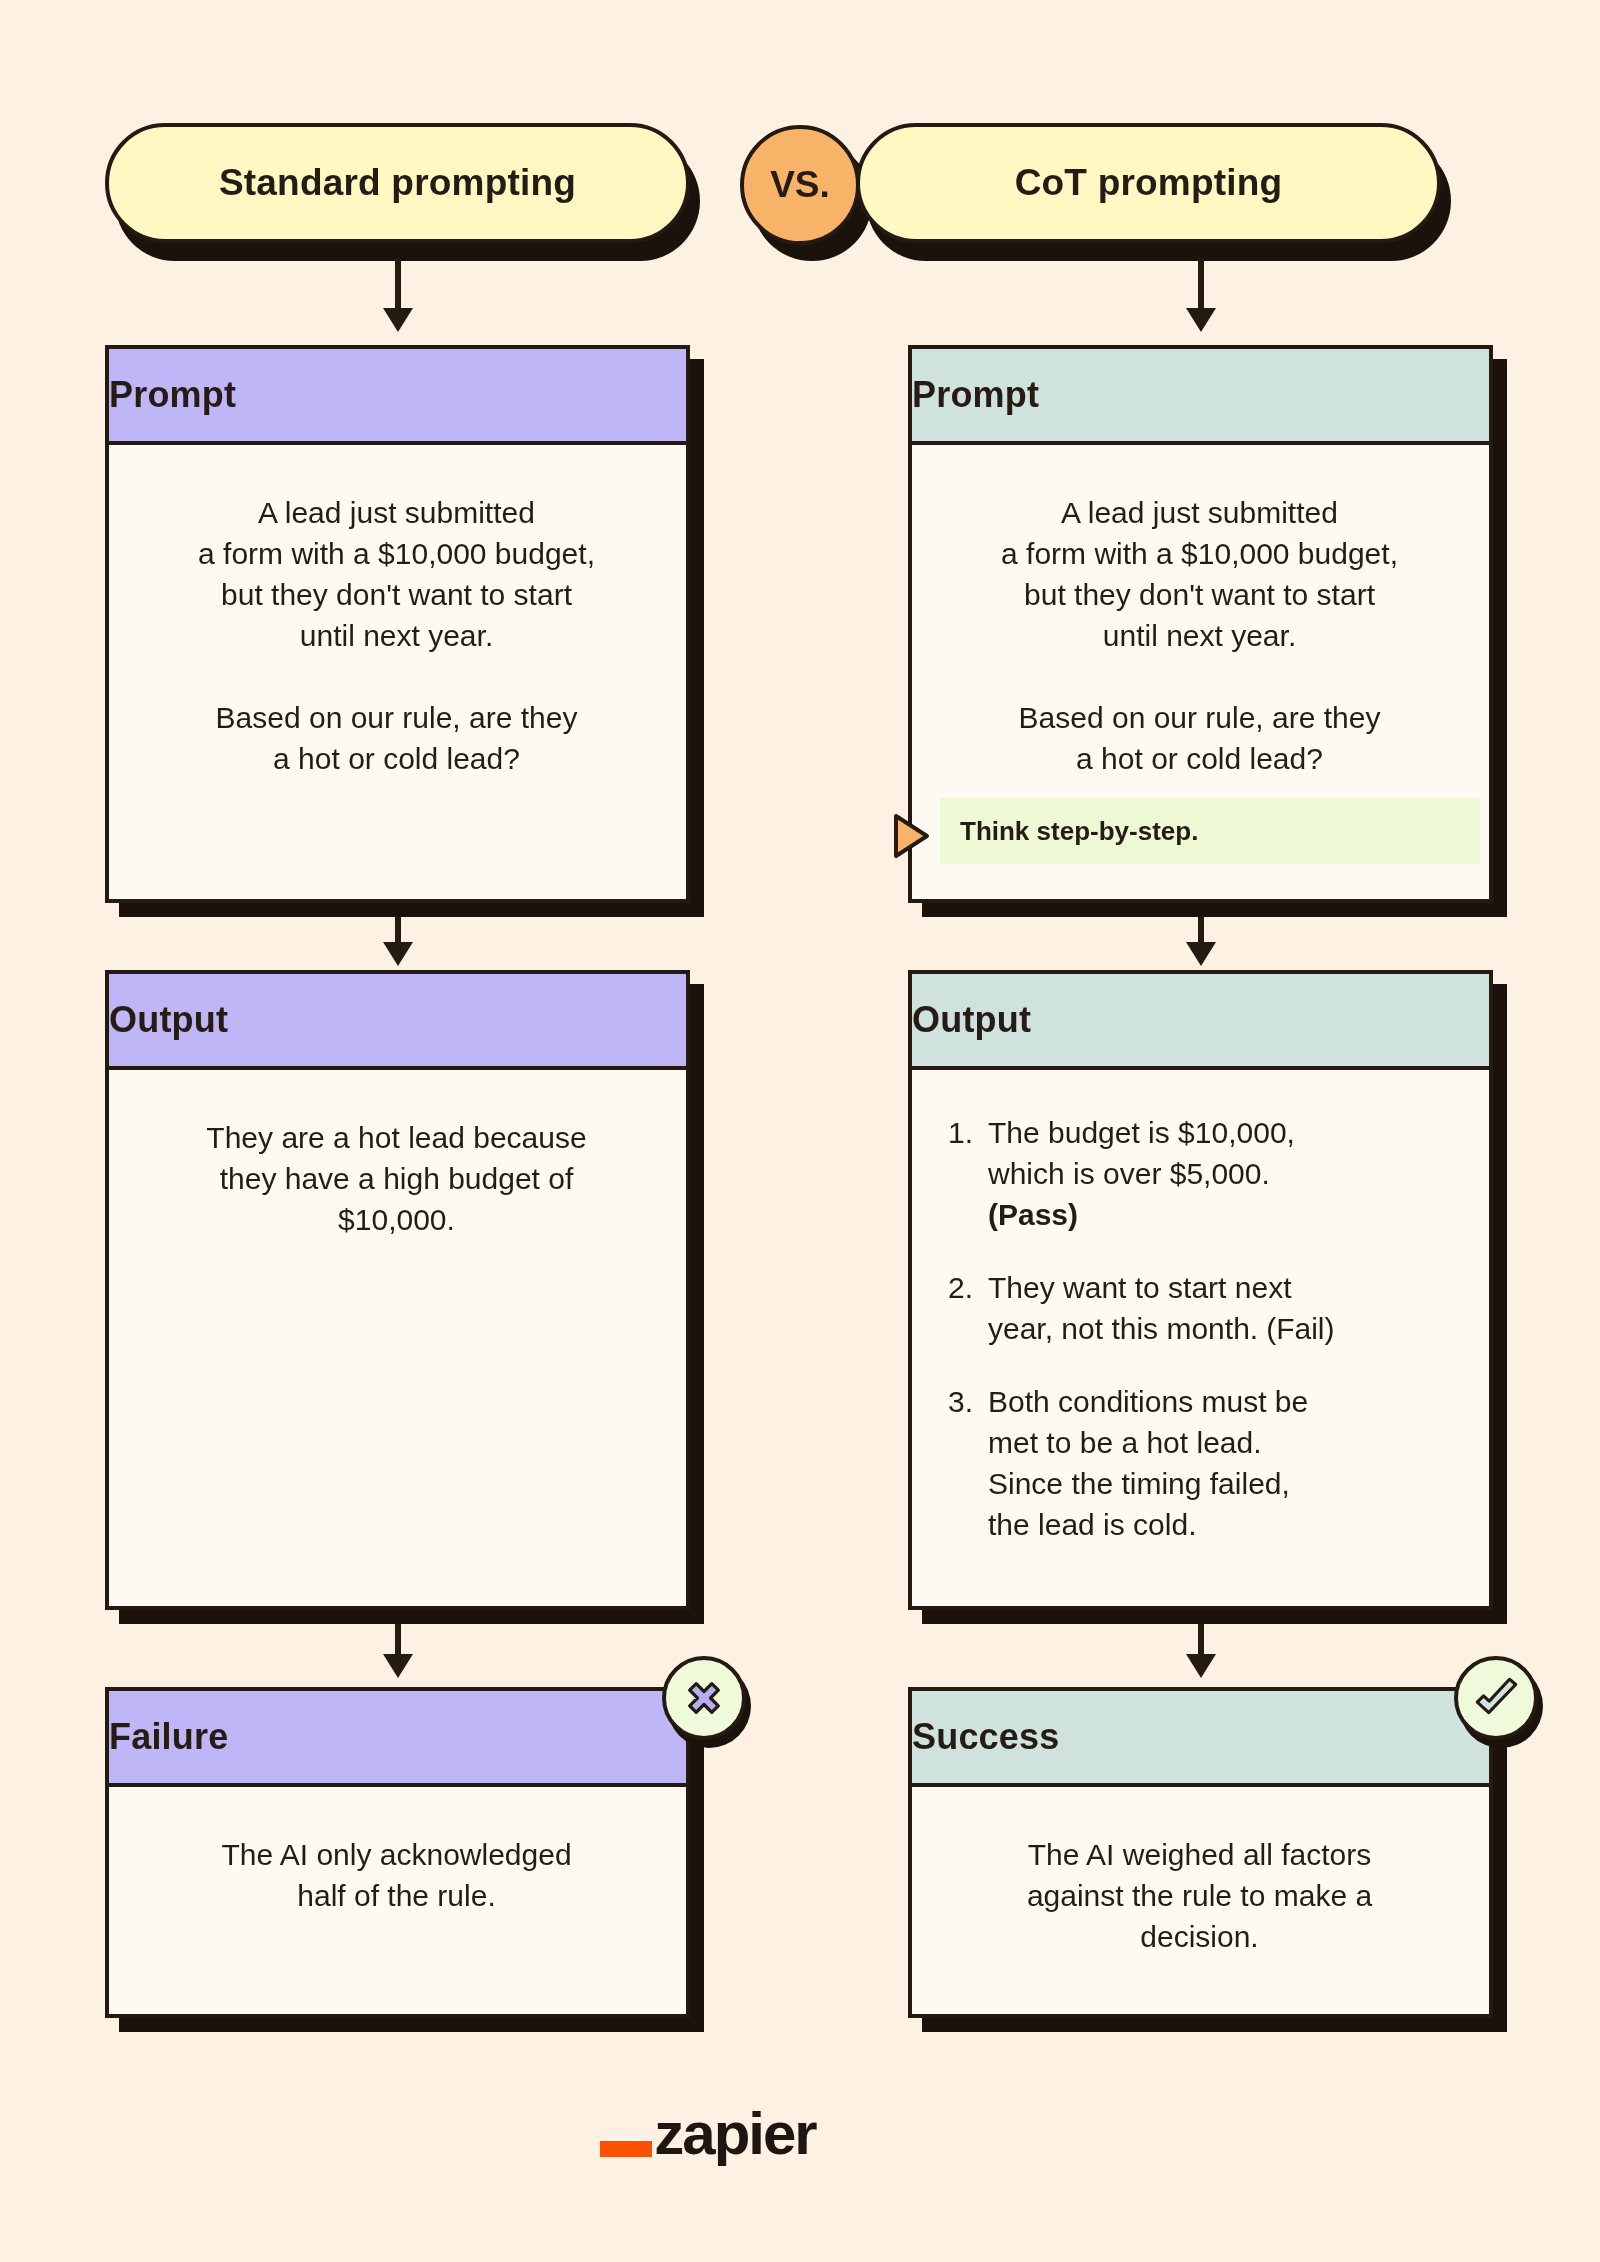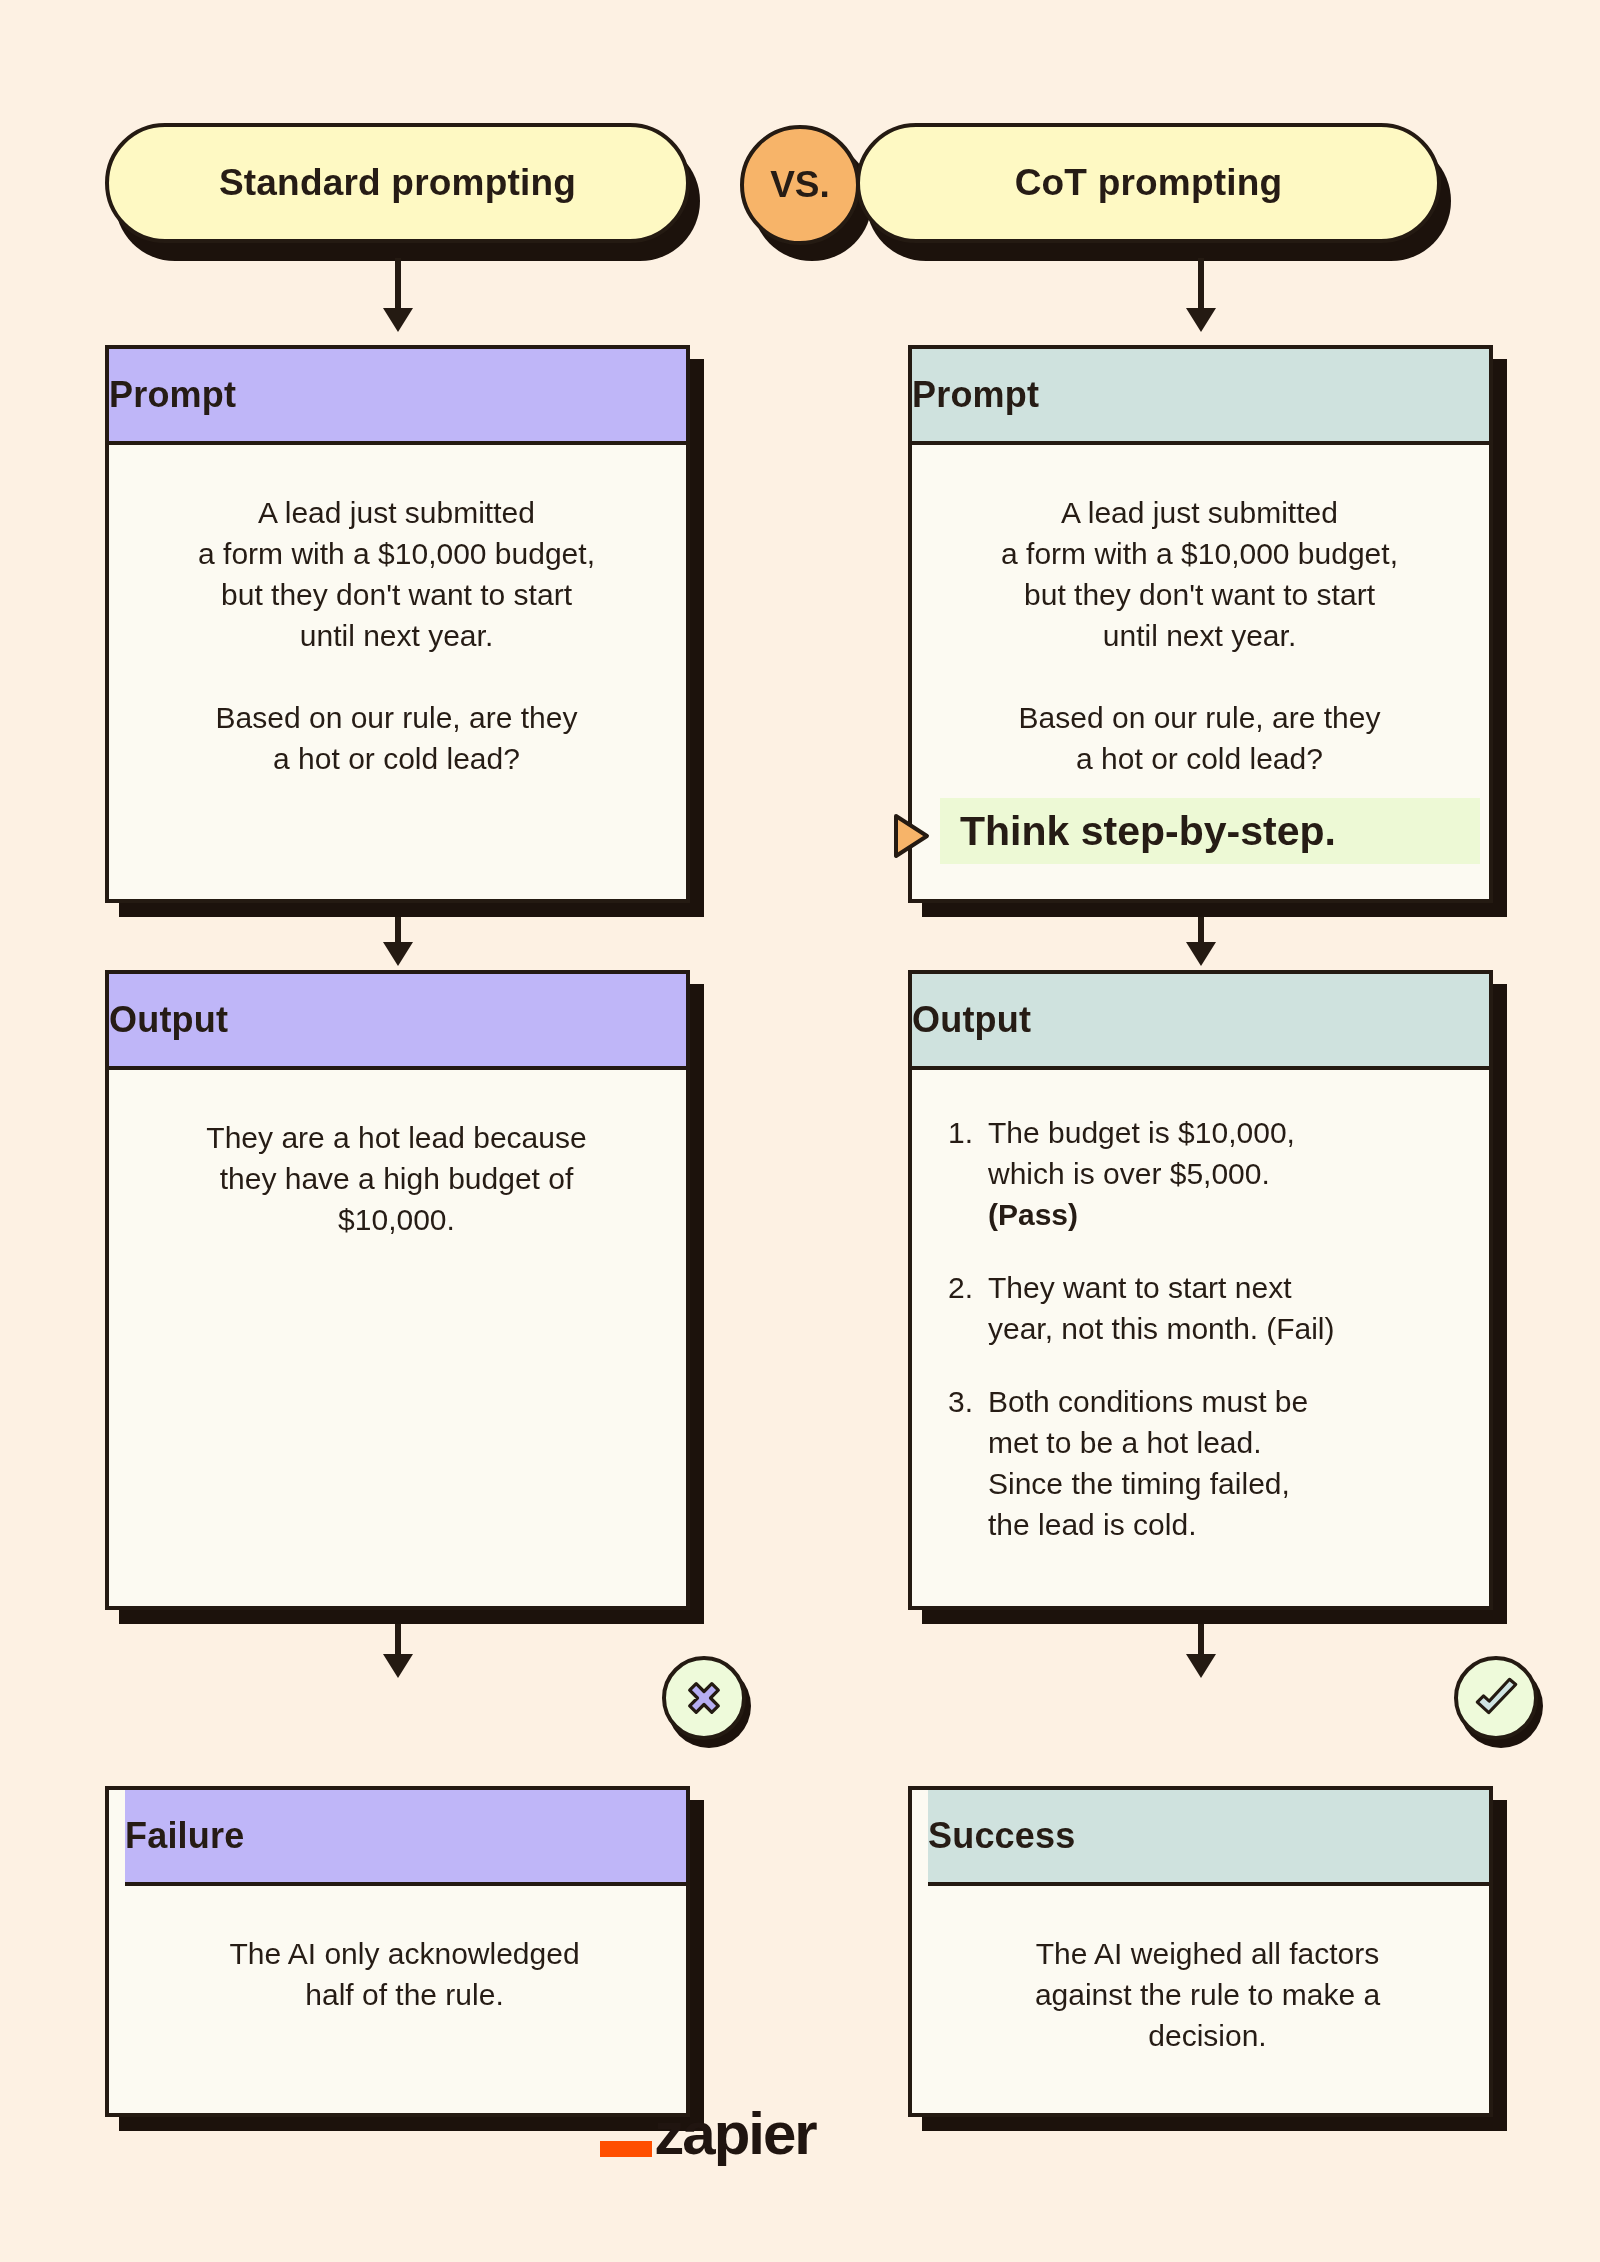--- a/index.html
+++ b/index.html
@@ -41,35 +41,35 @@
   .row3 { top:1612px; height:66px; }
   
   .card {
     position:absolute; width:585px;
     background:#fcfaf2; border:4px solid #241a12;
     box-shadow:14px 14px 0 #1c120c;
   }
   .col-l { left:105px; } .col-r { left:908px; }
   .prompt-card { top:345px; height:558px; }
   .output-card { top:970px; height:640px; }
-  .result-card { top:1786px; height:331px;padding-left:16px; }
+  .result-card { top:1687px; height:331px; }
   .card-header {
     height:96px; border-bottom:4px solid #241a12;
     display:flex; align-items:center; justify-content:flex-start;
     font-size:36px; font-weight:700; letter-spacing:.2px;
   }
   .hdr-purple { background:#bfb6f8; }
   .hdr-teal   { background:#cfe2de; }
   .card-body { padding:42px 38px 0 36px; font-size:30px; line-height:41px; }
   .card-body p { margin:5px 0 41px 0; white-space:pre-line;text-align:center; }
   
   .highlight {
     position:absolute; top:449px; left:28px; width:540px; height:66px;
     background:#edf9d5; display:flex; align-items:center;
-    padding-left:20px; font-size:41px; font-weight:700;
+    padding-left:20px; font-size:26px; font-weight:700;
   }
   .pointer { position:absolute; top:463px; left:-19px; width:38px; height:48px; }
   
   .steps { display:flex; flex-direction:column; gap:32px; }
   .step { display:flex; }
   .step-num { flex:0 0 40px; }
   .step-text { white-space:pre-line; }
   .res-block { display:block; font-weight:700; }
   .res-inline { font-weight:400; margin-left:8px; }
   

